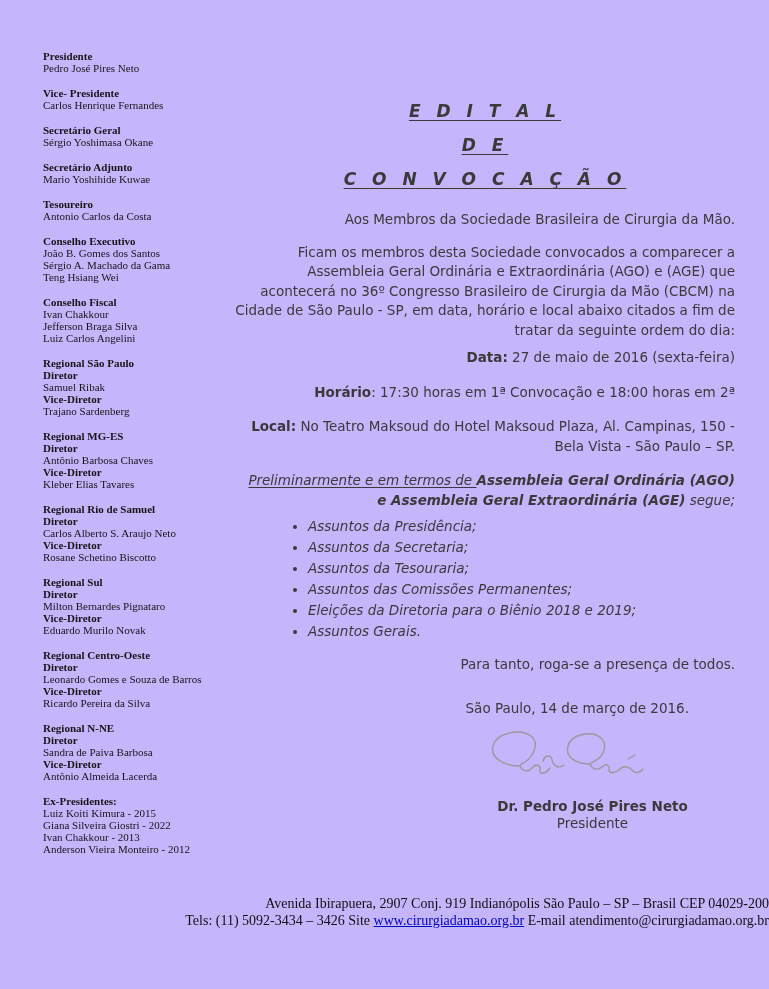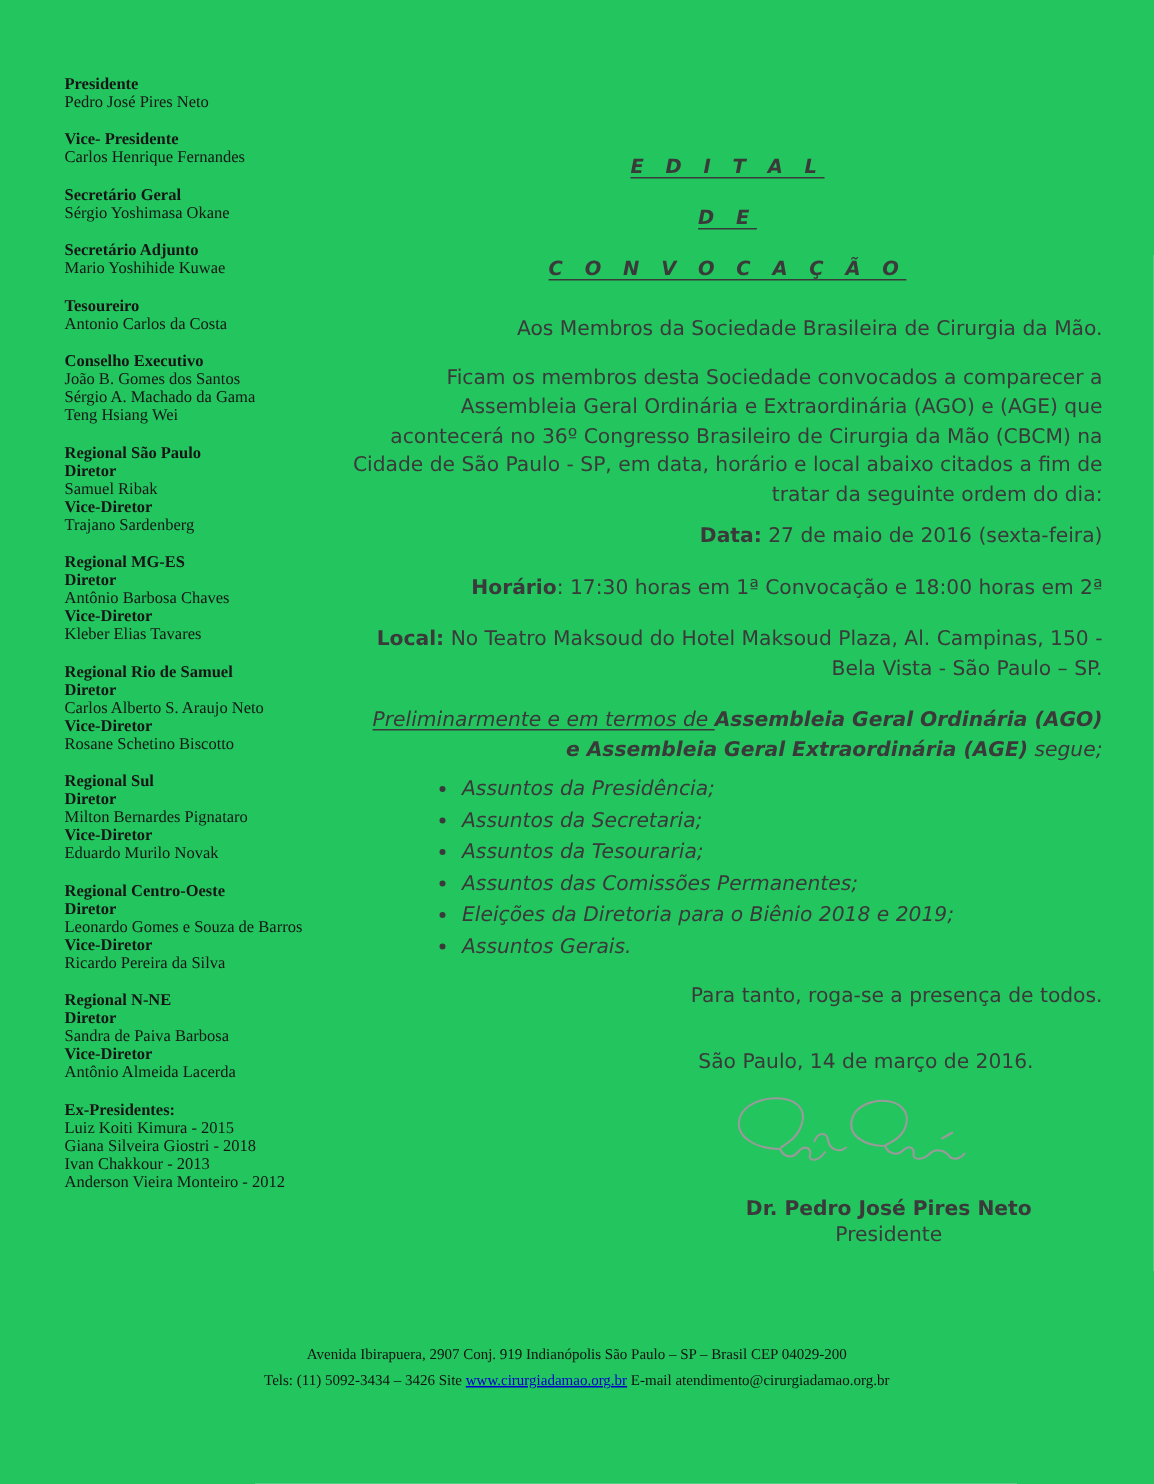--- a/index.html
+++ b/index.html
@@ -1,30 +1,30 @@
 <!DOCTYPE html>
 <html><head>
 <meta charset="utf-8">
 <style>
   html,body{margin:0;padding:0;}
   body{background:#e8e8e8;font-family:"DejaVu Sans",sans-serif;}
-  .page{position:relative;width:769px;height:989px;background:#22c55e;margin:0 auto;overflow:hidden;}
+  .page{position:relative;width:769px;height:989px;background:#c4b5fd;margin:0 auto;overflow:hidden;}
 
   
   .sidebar{position:absolute;left:43px;top:50px;width:190px;
            font-family:"Liberation Serif","DejaVu Serif",serif;
            font-size:11px;line-height:12px;color:#161616;}
   .sidebar .group{margin-bottom:13px;}
   .sidebar .line{white-space:nowrap;}
   .sidebar .line.b{font-weight:bold;}
 
   
   .main{position:absolute;left:235px;top:103px;width:500px;color:#3a3a3a;font-size:13.5px;}
   .hline{text-align:center;font-weight:bold;font-style:italic;letter-spacing:5px;
-         font-size:13px;line-height:17px;margin:0 0 17px 0;}
+         font-size:17px;line-height:17px;margin:0 0 17px 0;}
   .hline span{text-decoration:underline;text-underline-offset:3px;}
   .hline:last-of-type{margin-bottom:8px;margin-top:12px;}
 
   .main p{margin:0;line-height:19.5px;text-align:right;}
   .salutation{margin-top:22px !important;margin-bottom:13px !important;}
   .intro{ text-align:justify;margin-bottom:8px !important;}
   .field{margin-bottom:15px !important;}
   .pauta-label{margin-bottom:1px !important;font-weight:bold;font-style:italic;}
   .pauta-intro{font-style:italic;margin-bottom:6px !important;}
   .pauta-intro .u{text-decoration:underline;text-underline-offset:2px;}
@@ -35,23 +35,23 @@
 
   .closing{margin-bottom:24px !important;}
   .dateline{text-align:right;padding-right:46px;margin-bottom:6px !important;}
 
   .signature{height:60px;margin:0 0 14px 245px;width:180px;}
   .sig-block{margin-left:215px;width:285px;text-align:center;line-height:17px;}
   .sig-name{font-weight:bold;}
   .sig-title{}
 
   
-  .footer{position:absolute;left:0;top:895px;width:100%;text-align:center;
+  .footer{position:absolute;left:0;top:895px;width:100%;text-align:right;
           font-family:"Liberation Serif","DejaVu Serif",serif;
-          font-size:10px;line-height:17px;color:#111;}
+          font-size:14px;line-height:17px;color:#111;}
   .footer a{color:#0000cc;text-decoration:underline;cursor:pointer;}
 </style>
 </head>
 <body>
 
 <div class="page">
 
   <aside class="sidebar" id="sidebar">
       <div class="group">
         <div class="line b">Presidente</div>
@@ -71,20 +71,26 @@
       </div>
       <div class="group">
         <div class="line b">Tesoureiro</div>
         <div class="line">Antonio Carlos da Costa</div>
       </div>
       <div class="group">
         <div class="line b">Conselho Executivo</div>
         <div class="line">João B. Gomes dos Santos</div>
         <div class="line">Sérgio A. Machado da Gama</div>
         <div class="line">Teng Hsiang Wei</div>
+      </div>
+      <div class="group">
+        <div class="line b">Conselho Fiscal</div>
+        <div class="line">Ivan Chakkour</div>
+        <div class="line">Jefferson Braga Silva</div>
+        <div class="line">Luiz Carlos Angelini</div>
       </div>
       <div class="group">
         <div class="line b">Regional São Paulo</div>
         <div class="line b">Diretor</div>
         <div class="line">Samuel Ribak</div>
         <div class="line b">Vice-Diretor</div>
         <div class="line">Trajano Sardenberg</div>
       </div>
       <div class="group">
         <div class="line b">Regional MG-ES</div>
@@ -117,21 +123,21 @@
       <div class="group">
         <div class="line b">Regional N-NE</div>
         <div class="line b">Diretor</div>
         <div class="line">Sandra de Paiva Barbosa</div>
         <div class="line b">Vice-Diretor</div>
         <div class="line">Antônio Almeida Lacerda</div>
       </div>
       <div class="group">
         <div class="line b">Ex-Presidentes:</div>
         <div class="line">Luiz Koiti Kimura - 2015</div>
-        <div class="line">Giana Silveira Giostri - 2018</div>
+        <div class="line">Giana Silveira Giostri - 2022</div>
         <div class="line">Ivan Chakkour - 2013</div>
         <div class="line">Anderson Vieira Monteiro - 2012</div>
       </div>
     </aside>
 
   <main class="main">
     <div>
       <div class="hline"><span>E D I T A L</span></div>
       <div class="hline"><span>D E</span></div>
       <div class="hline"><span>C O N V O C A Ç Ã O</span></div>

